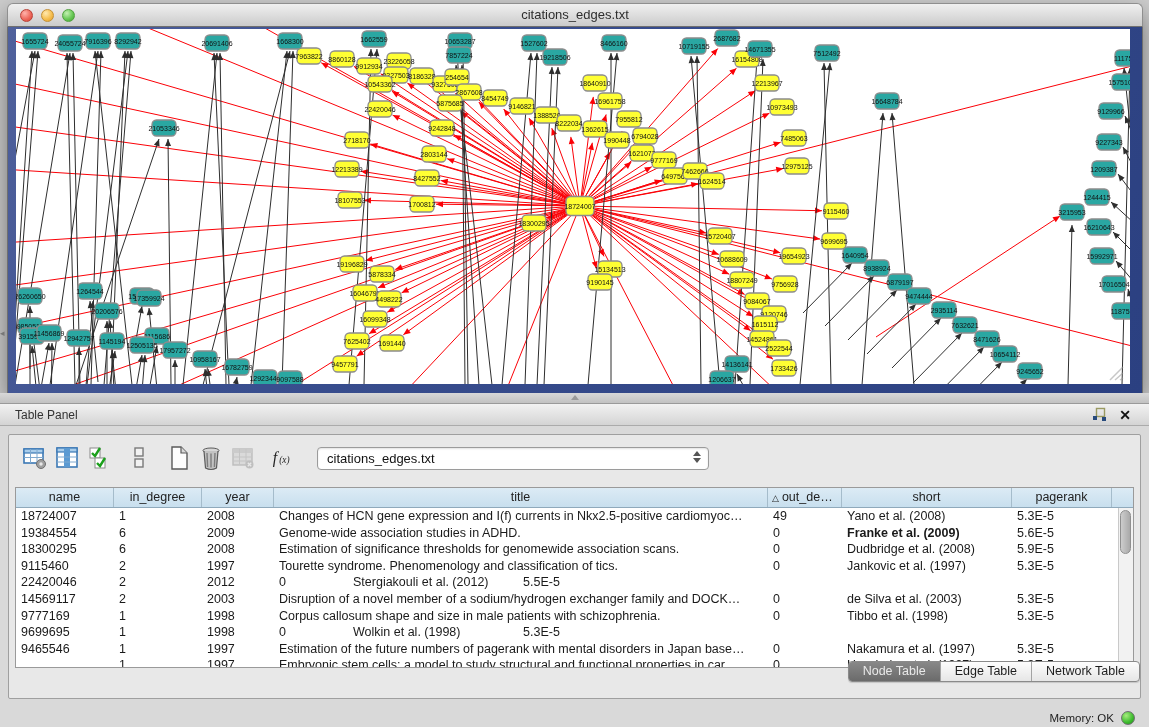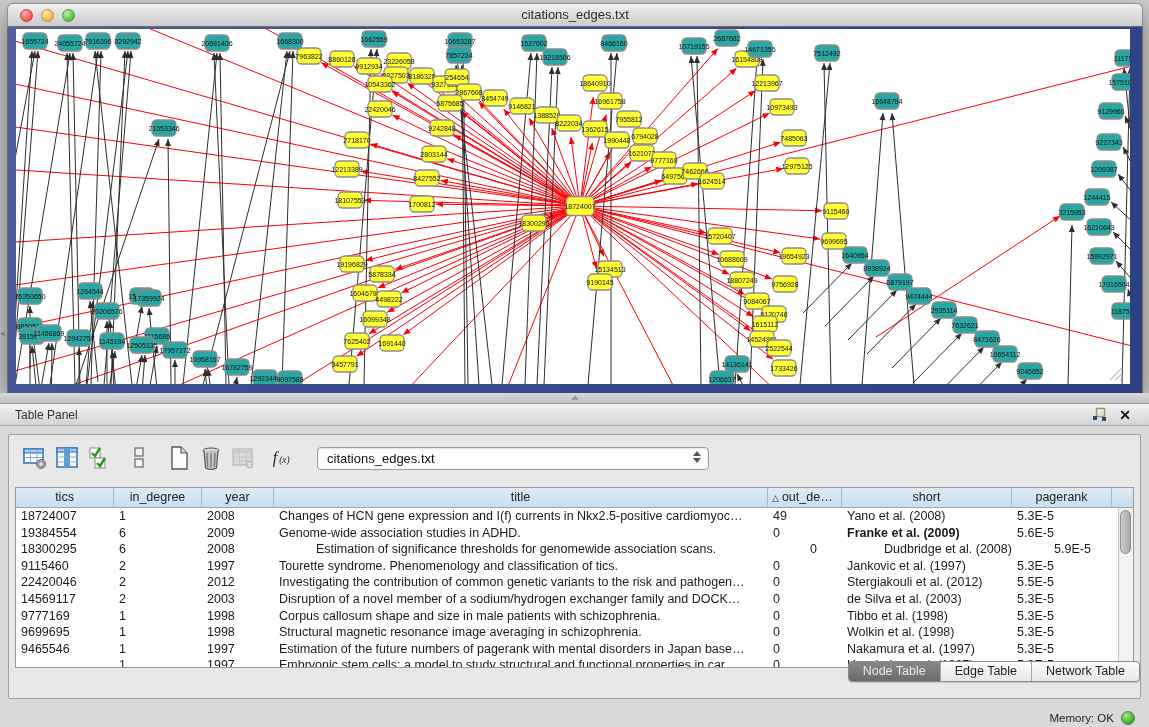--- a/index.html
+++ b/index.html
@@ -765,21 +765,21 @@
         <span>citations_edges.txt</span>
         <span class="dd-arrows">
             <i class="up"></i>
             <i class="down"></i>
           </span>
       </div>
     </div>
 
     <div class="table-wrap">
       <div class="thead">
-          <div class="th" style="width: 98px;">tics</div>
+          <div class="th" style="width: 98px;">name</div>
           <div class="th" style="width: 88px;">in_degree</div>
           <div class="th" style="width: 72px;">year</div>
           <div class="th" style="width: 494px;">title</div>
           <div class="th" style="width: 74px; text-align: left; padding-left: 4px;"><span class="sort-tri">△</span>out_de…</div>
           <div class="th" style="width: 170px;">short</div>
           <div class="th" style="width: 100px;">pagerank</div>
           <div class="th filler"></div>
         </div>
       <div class="tbody">
           <div class="tr">
@@ -797,39 +797,38 @@
             <div class="td" style="width: 72px;">2009</div>
             <div class="td" style="width: 494px;">Genome-wide association studies in ADHD.</div>
             <div class="td" style="width: 74px;">0</div>
             <div class="td" style="width: 170px; font-weight: bold;">Franke et al. (2009)</div>
             <div class="td" style="width: 100px;">5.6E-5</div>
           </div>
           <div class="tr">
             <div class="td" style="width: 98px;">18300295</div>
             <div class="td" style="width: 88px;">6</div>
             <div class="td" style="width: 72px;">2008</div>
-            <div class="td" style="width: 494px; margin-left: 37px;">Estimation of significance thresholds for genomewide association scans.</div>
+            <div class="td" style="width: 494px;">Estimation of significance thresholds for genomewide association scans.</div>
             <div class="td" style="width: 74px;">0</div>
             <div class="td" style="width: 170px;">Dudbridge et al. (2008)</div>
             <div class="td" style="width: 100px;">5.9E-5</div>
           </div>
           <div class="tr">
             <div class="td" style="width: 98px;">9115460</div>
             <div class="td" style="width: 88px;">2</div>
             <div class="td" style="width: 72px;">1997</div>
             <div class="td" style="width: 494px;">Tourette syndrome. Phenomenology and classification of tics.</div>
             <div class="td" style="width: 74px;">0</div>
             <div class="td" style="width: 170px;">Jankovic et al. (1997)</div>
             <div class="td" style="width: 100px;">5.3E-5</div>
           </div>
           <div class="tr">
             <div class="td" style="width: 98px;">22420046</div>
             <div class="td" style="width: 88px;">2</div>
             <div class="td" style="width: 72px;">2012</div>
-            <div class="td" style="width: 494px;">Investigating the contribution of common genetic variants to the risk and pathogen…</div>
             <div class="td" style="width: 74px;">0</div>
             <div class="td" style="width: 170px;">Stergiakouli et al. (2012)</div>
             <div class="td" style="width: 100px;">5.5E-5</div>
           </div>
           <div class="tr">
             <div class="td" style="width: 98px;">14569117</div>
             <div class="td" style="width: 88px;">2</div>
             <div class="td" style="width: 72px;">2003</div>
             <div class="td" style="width: 494px;">Disruption of a novel member of a sodium/hydrogen exchanger family and DOCK…</div>
             <div class="td" style="width: 74px;">0</div>
@@ -842,21 +841,20 @@
             <div class="td" style="width: 72px;">1998</div>
             <div class="td" style="width: 494px;">Corpus callosum shape and size in male patients with schizophrenia.</div>
             <div class="td" style="width: 74px;">0</div>
             <div class="td" style="width: 170px;">Tibbo et al. (1998)</div>
             <div class="td" style="width: 100px;">5.3E-5</div>
           </div>
           <div class="tr">
             <div class="td" style="width: 98px;">9699695</div>
             <div class="td" style="width: 88px;">1</div>
             <div class="td" style="width: 72px;">1998</div>
-            <div class="td" style="width: 494px;">Structural magnetic resonance image averaging in schizophrenia.</div>
             <div class="td" style="width: 74px;">0</div>
             <div class="td" style="width: 170px;">Wolkin et al. (1998)</div>
             <div class="td" style="width: 100px;">5.3E-5</div>
           </div>
           <div class="tr">
             <div class="td" style="width: 98px;">9465546</div>
             <div class="td" style="width: 88px;">1</div>
             <div class="td" style="width: 72px;">1997</div>
             <div class="td" style="width: 494px;">Estimation of the future numbers of pagerank with mental disorders in Japan base…</div>
             <div class="td" style="width: 74px;">0</div>

